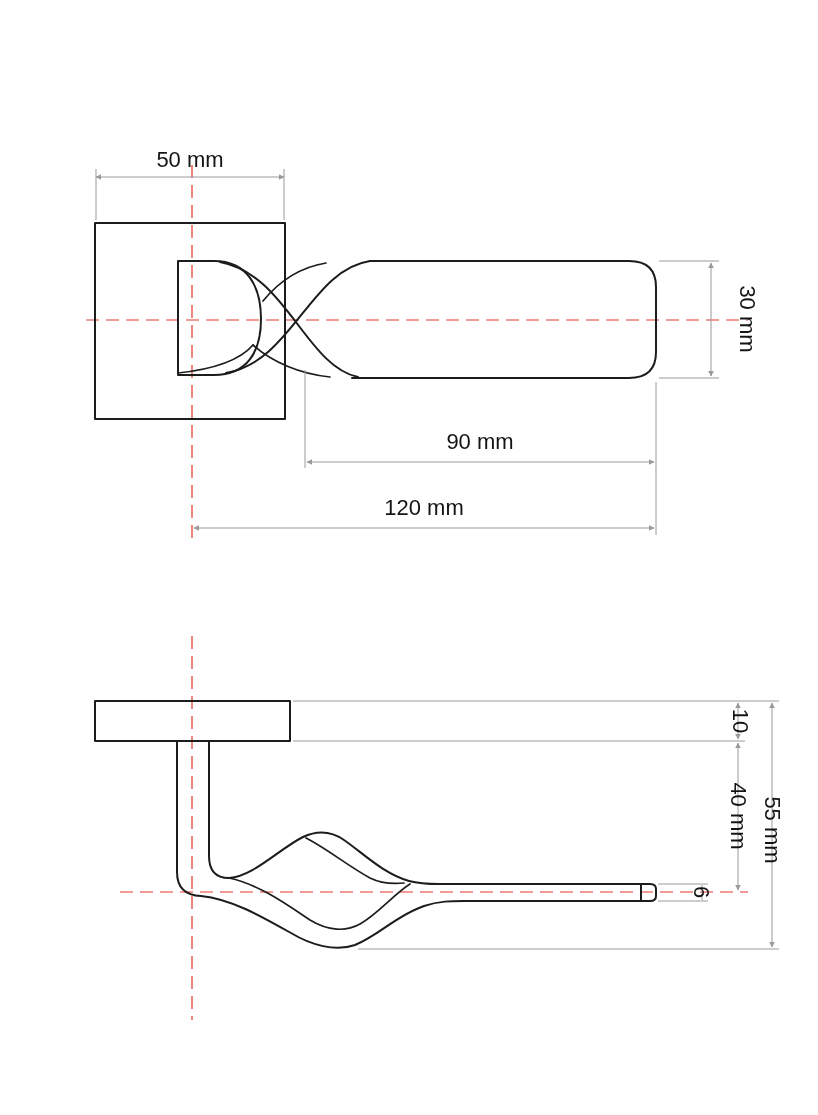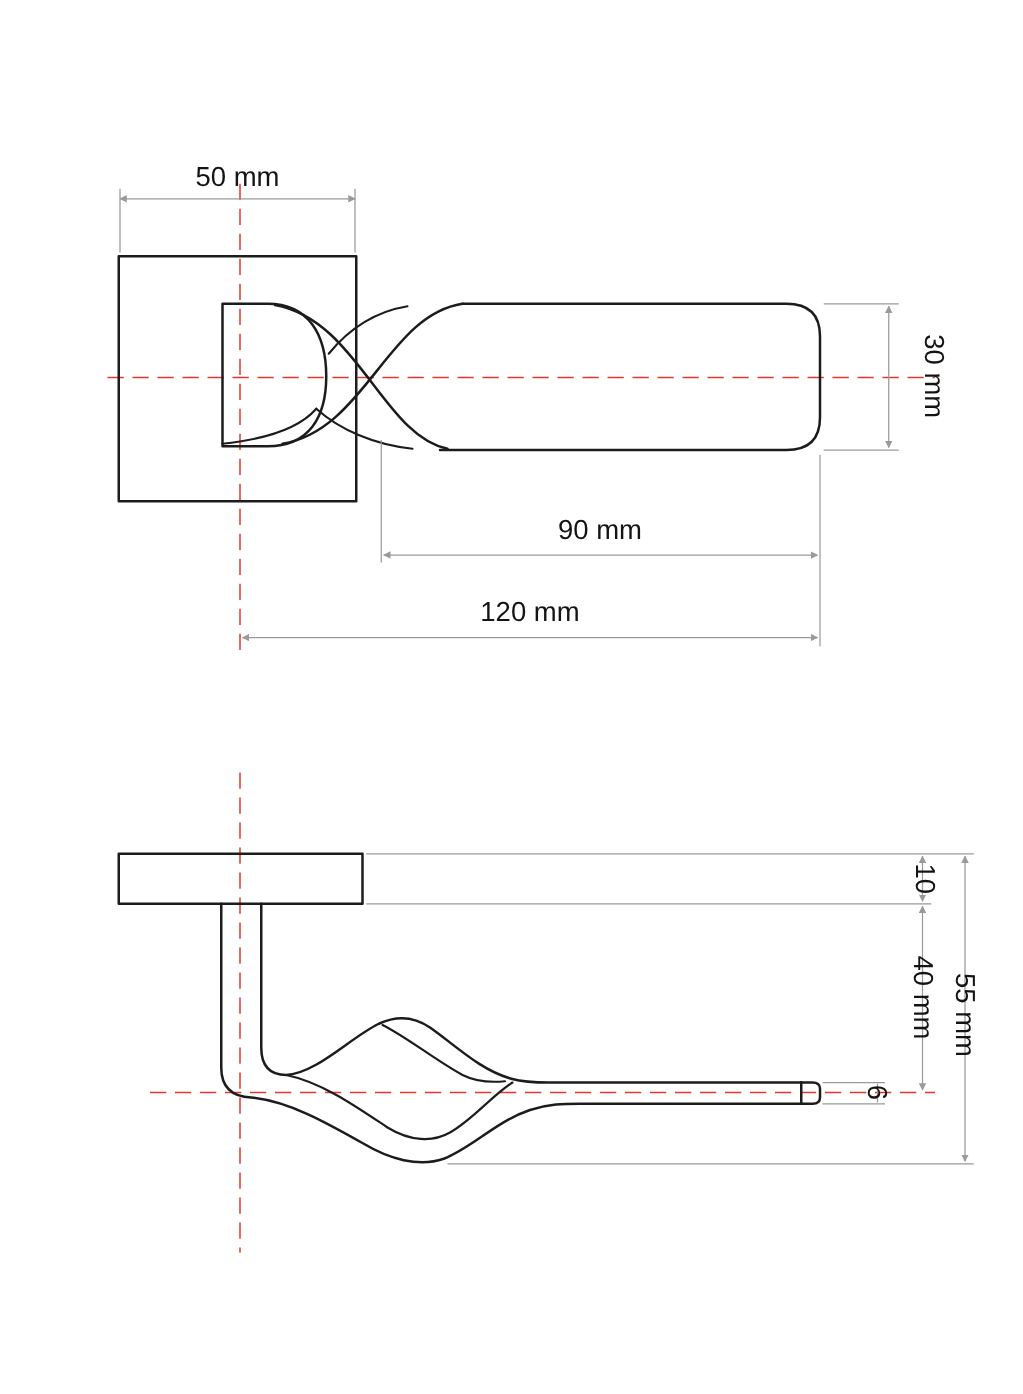--- a/index.html
+++ b/index.html
@@ -1,20 +1,20 @@
 <!DOCTYPE html>
 <html style="--background: #ffffff; --outline: #1c1c1c; --centerline: #e2392e; --dimension: #9a9a9a; --label: #141414;"><head>
 <meta charset="utf-8">
 <style>
   :root{
     --background:#ffffff; --outline:#1c1c1c; --centerline:#e2392e;
     --dimension:#9a9a9a; --label:#141414;
   }
   html,body{margin:0;padding:0;background:var(--background);}
-  .canvas{width:818px;height:1096px;position:relative;background:var(--background);}
+  .canvas{width:818px;height:1096px;position:relative;background:var(--background);margin-top:18px;}
   svg{display:block;}
   .outline{fill:none;stroke:var(--outline);stroke-width:2;stroke-linecap:round;stroke-linejoin:round;}
   .accent{fill:none;stroke:var(--outline);stroke-width:1.7;stroke-linecap:round;}
   .center{fill:none;stroke:var(--centerline);stroke-width:1.2;stroke-dasharray:13 7;}
   .dim{fill:none;stroke:var(--dimension);stroke-width:1;}
   .dimline{fill:none;stroke:var(--dimension);stroke-width:1;}
   .dim-label{font-family:"Liberation Sans",sans-serif;font-size:22px;fill:var(--label);}
 </style>
 </head>
 <body>

